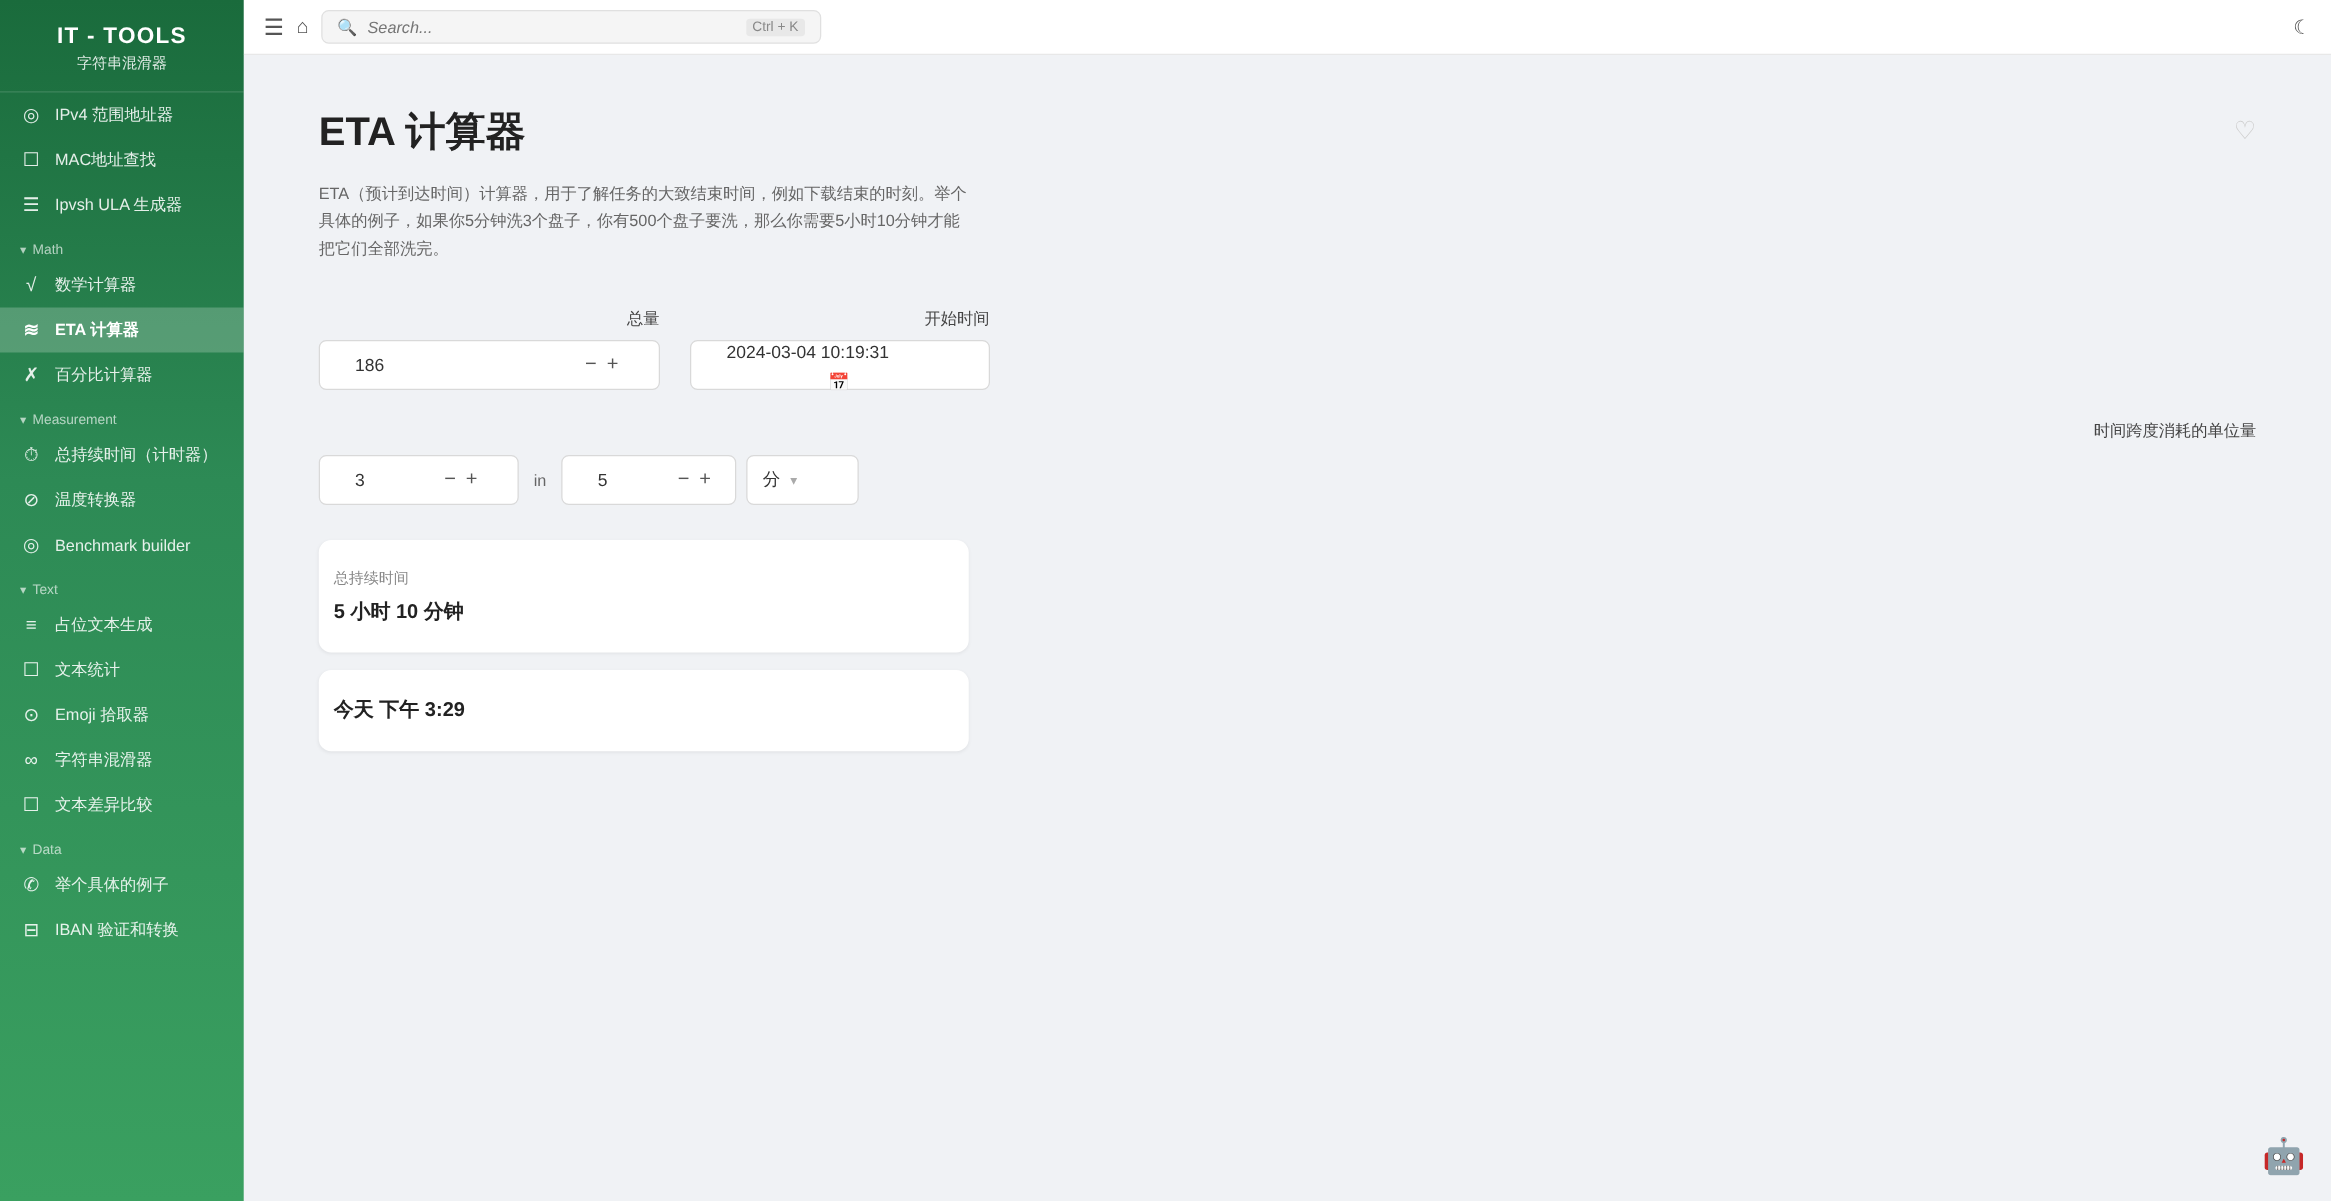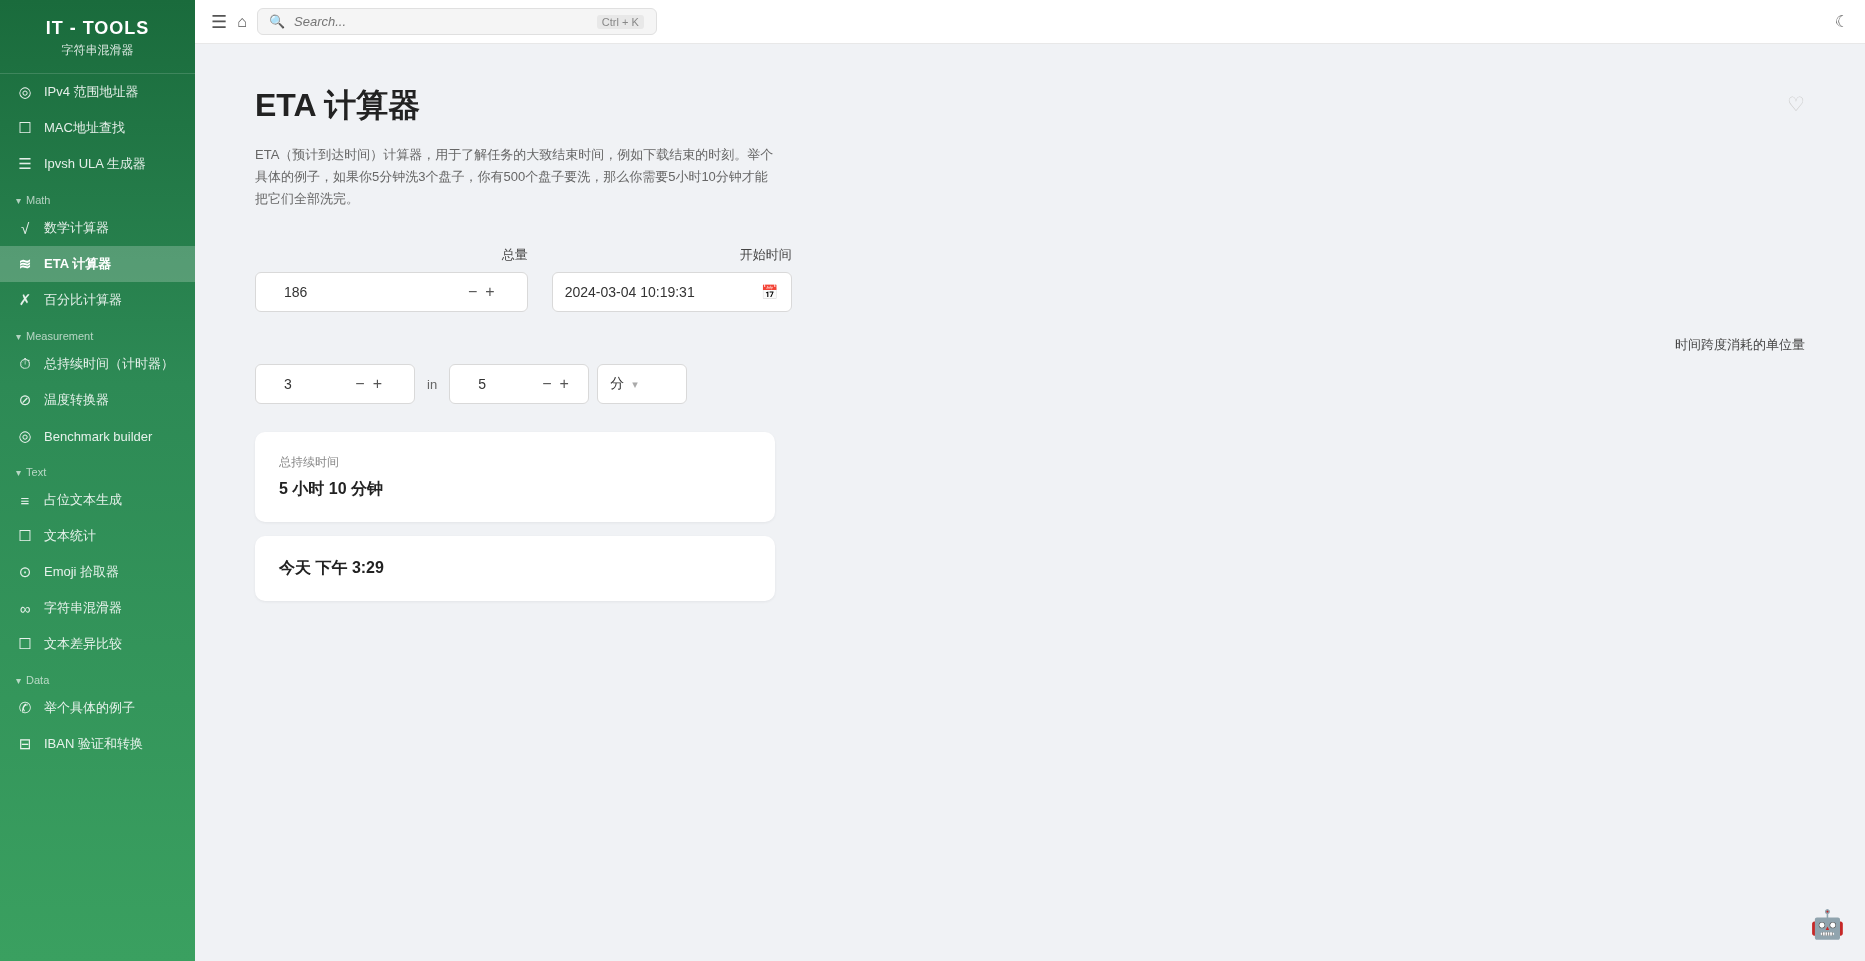--- a/index.html
+++ b/index.html
@@ -186,20 +186,21 @@
     .datetime-input-wrapper {
       display: flex;
       align-items: center;
       background: #fff;
       border: 1px solid #d9d9d9;
       border-radius: 6px;
       padding: 0 12px;
       height: 40px;
       gap: 8px;
       min-width: 240px;
+      flex-direction: column;
     }
     .datetime-input-wrapper input {
       border: none;
       outline: none;
       background: transparent;
       font-size: 14px;
       color: #333;
       flex: 1;
     }
     .cal-icon { color: #999; font-size: 14px; }
@@ -229,21 +230,21 @@
       gap: 8px;
       font-size: 14px;
       color: #333;
     }
     .unit-select .chevron { color: #aaa; font-size: 11px; }
 
     
     .result-card {
       background: #fff;
       border-radius: 10px;
-      padding: 22px 24px;
+      padding: 22px 12px;
       margin-bottom: 14px;
       max-width: 520px;
       box-shadow: 0 1px 3px rgba(0,0,0,0.06);
     }
     .result-card-label {
       font-size: 12px;
       color: #888;
       margin-bottom: 8px;
     }
     .result-card-value {

